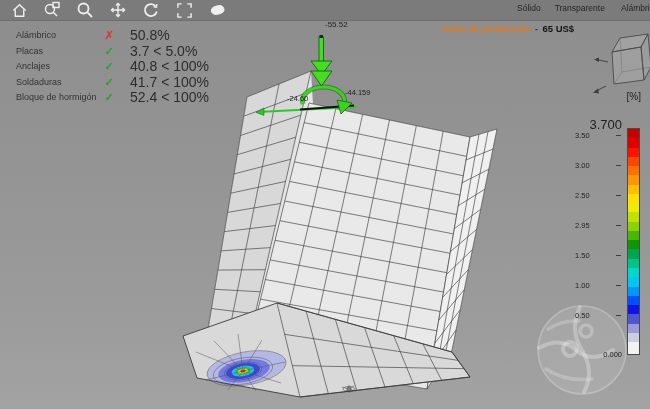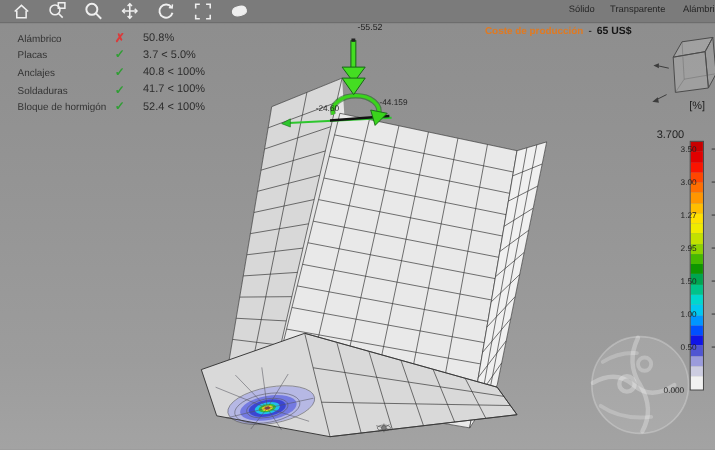--- a/index.html
+++ b/index.html
@@ -15,38 +15,38 @@
   .viewmodes{position:absolute;top:3px;left:517px;display:flex;white-space:nowrap;}
   .viewmode{font-size:8.5px;color:#262626;margin-right:12px;cursor:pointer;}
   .viewmode:nth-child(2){margin-left:2px;margin-right:16px;}
   
   .results{position:absolute;left:16px;top:27px;}
   .rrow{display:grid;grid-template-columns:80px 26px auto;height:15.6px;align-items:center;}
   .rlabel{font-size:9px;color:#333;white-space:nowrap;}
   .ricon{font-size:11px;font-weight:bold;text-align:center;line-height:10px;}
   .ricon.pass{color:#2f9e33;}
   .ricon.fail{color:#dc3a3a;}
-  .rvalue{font-size:10px;color:#2d2d2d;padding-left:8px;white-space:nowrap;}
+  .rvalue{font-size:14px;color:#2d2d2d;padding-left:8px;white-space:nowrap;}
   
   .cost{position:absolute;left:392px;top:23px;width:215px;text-align:center;
     font-size:9px;white-space:nowrap;}
   .cost .clabel{font-weight:bold;}
   .cost .csep{color:#333;font-weight:bold;margin:0 2px;}
   .cost .cvalue{color:#141414;font-weight:bold;font-size:9.5px;}
   
   .legend-unit{position:absolute;left:600px;top:91px;width:41px;text-align:right;
     font-size:10px;color:#1f1f1f;}
   .legend-bar{position:absolute;left:627px;top:128px;width:13px;height:227px;
     border:1px solid #4a4a4a;box-sizing:border-box;display:flex;flex-direction:column;}
   .legend-bar div{width:100%;}
   .lmax{position:absolute;left:578px;top:117px;width:44px;text-align:right;
-    font-size:10px;color:#1f1f1f;}
+    font-size:13px;color:#1f1f1f;}
   .lmin{position:absolute;left:578px;top:350px;width:44px;text-align:right;
     font-size:7.5px;color:#1f1f1f;}
-  .tick{position:absolute;left:606px;width:40px;height:9px;text-align:center;
+  .tick{position:absolute;left:575px;width:40px;height:9px;text-align:left;
     font-size:7.5px;color:#1f1f1f;}
   .tick::after{content:"";position:absolute;right:-6px;top:4px;width:5px;height:1px;background:#3e3e3e;}
   
   #scene{position:absolute;left:0;top:0;}
 </style>
 </head>
 <body>
 
 <div class="screen">
 
@@ -242,20 +242,20 @@
       <div style="background: rgb(0, 150, 255); height: 9.34783px;"></div>
       <div style="background: rgb(0, 80, 255); height: 9.34783px;"></div>
       <div style="background: rgb(15, 20, 230); height: 9.34783px;"></div>
       <div style="background: rgb(80, 85, 210); height: 9.34783px;"></div>
       <div style="background: rgb(155, 155, 220); height: 9.34783px;"></div>
       <div style="background: rgb(205, 205, 225); height: 9.34783px;"></div>
       <div style="background: rgb(242, 242, 242); height: 12px;"></div>
     </div>
   <div class="tick" style="top:131px">3.50</div>
   <div class="tick" style="top:161px">3.00</div>
-  <div class="tick" style="top:191px">1.27</div>
+  <div class="tick" style="top:191px">2.50</div>
   <div class="tick" style="top:221px">2.95</div>
   <div class="tick" style="top:251px">1.50</div>
   <div class="tick" style="top:281px">1.00</div>
   <div class="tick" style="top:311px">0.50</div>
   <div class="lmin">0.000</div>
 
 </div>
 
 </body></html>

